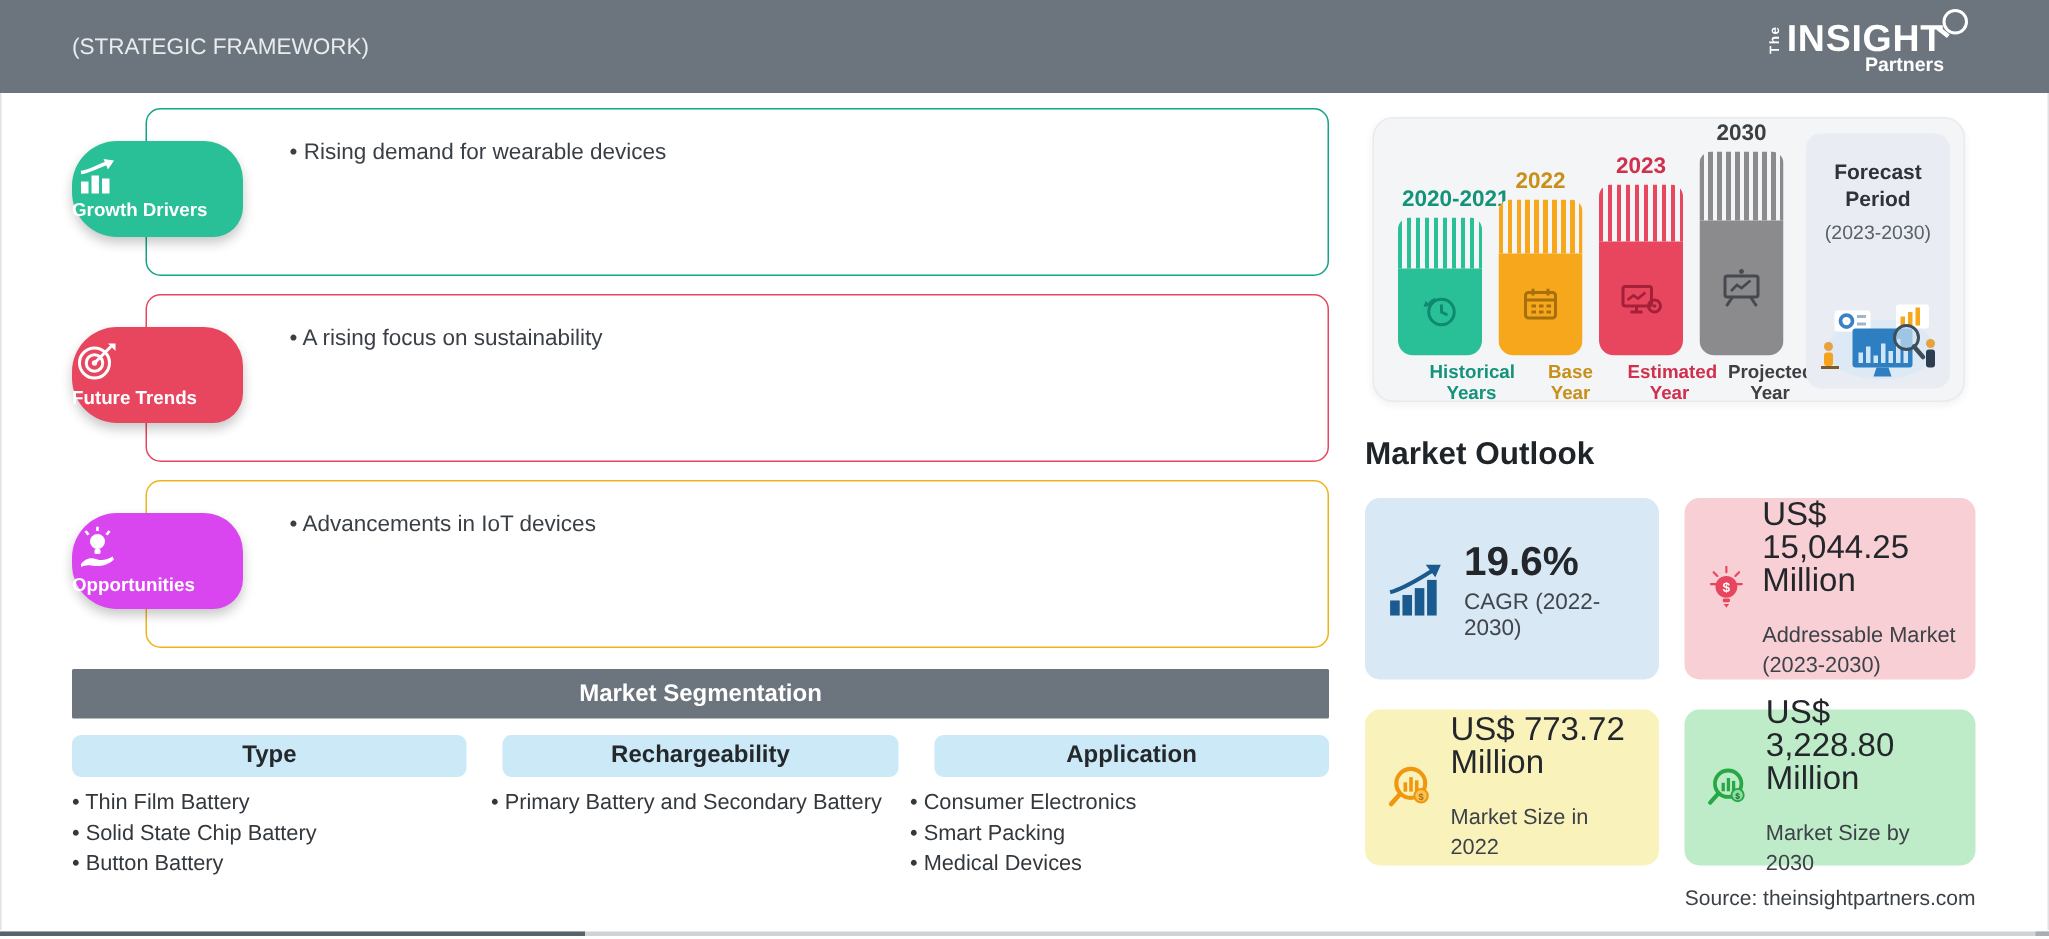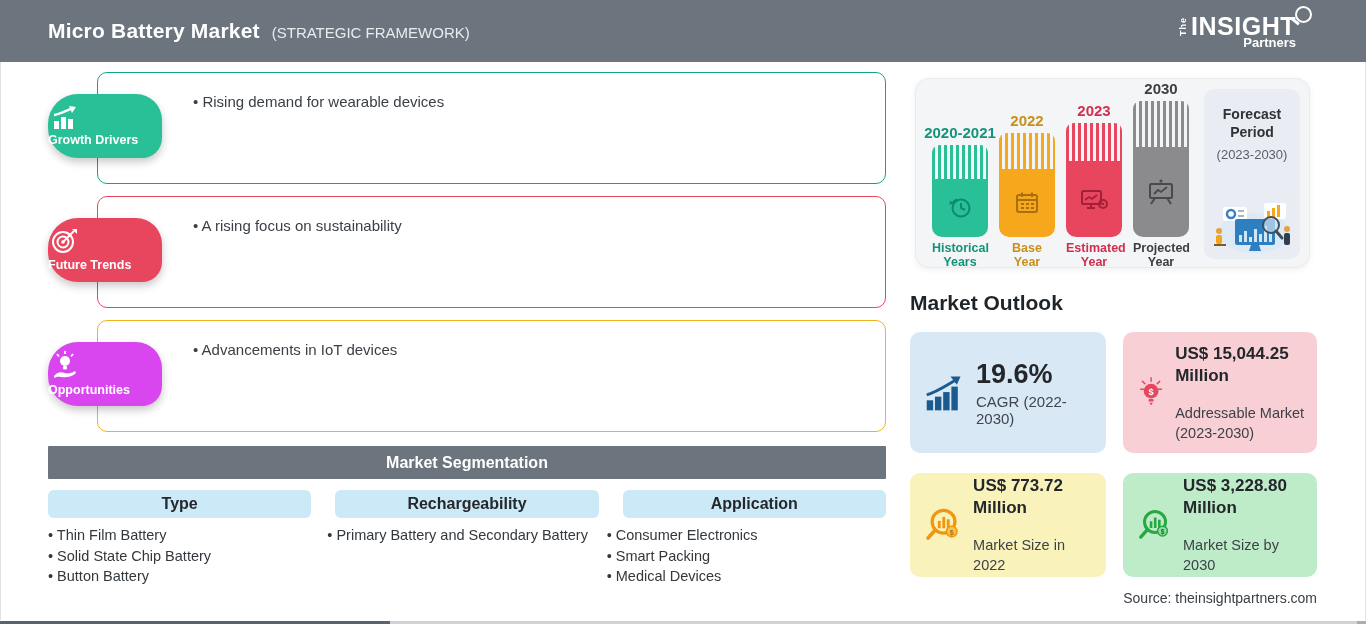--- a/index.html
+++ b/index.html
@@ -60,57 +60,56 @@
           align-items:flex-end; gap:11px; }
   .bar-col { width:56px; display:flex; flex-direction:column; align-items:center; justify-content:flex-end; }
   .year { font-size:15px; font-weight:bold; margin-bottom:4px; white-space:nowrap; }
   .bar { width:56px; border-radius:8px 8px 10px 10px; overflow:hidden; display:flex; flex-direction:column; }
   .stripes { width:100%; }
   .solid { flex:1; display:flex; align-items:center; justify-content:center; }
   .bar-hist  { height:92px; }  .bar-hist  .stripes { height:34px; background:repeating-linear-gradient(90deg,#29bf97 0 3px,#f4f5f7 3px 6px); } .bar-hist .solid { background:#29bf97; }
   .bar-base  { height:104px; } .bar-base  .stripes { height:36px; background:repeating-linear-gradient(90deg,#f6a71b 0 3px,#f4f5f7 3px 6px); } .bar-base .solid { background:#f6a71b; }
   .bar-est   { height:114px; } .bar-est   .stripes { height:38px; background:repeating-linear-gradient(90deg,#e8465f 0 3px,#f4f5f7 3px 6px); } .bar-est .solid { background:#e8465f; }
   .bar-proj  { height:136px; } .bar-proj  .stripes { height:46px; background:repeating-linear-gradient(90deg,#8b8b8d 0 3px,#f4f5f7 3px 6px); } .bar-proj .solid { background:#8b8b8d; }
-  .c-teal { color:#14937b; } .c-gold { color:#c8901a; } .c-crim { color:#d12f4e; } .c-dark { color:#3c4043; }
+  .c-teal { color:#14937b;margin-left:21px; } .c-gold { color:#c8901a; } .c-crim { color:#d12f4e; } .c-dark { color:#3c4043; }
   .bar-labels { position:absolute; left:16px; top:162px; width:276px; display:flex; gap:11px; }
   .bar-label { width:56px; text-align:center; font-size:12.5px; font-weight:bold; line-height:14px; }
   .forecast { position:absolute; left:288px; top:10px; width:96px; height:170px; background:#e9ecf2;
               border-radius:10px; text-align:center; padding-top:16px; }
   .fc-title { font-size:14px; font-weight:bold; color:#2e3338; line-height:18px; }
   .fc-range { font-size:13px; color:#5a6068; margin-top:6px; }
   .fc-illus { position:absolute; left:5px; bottom:6px; }
 
   
   .mo-title { position:absolute; left:910px; top:291px; font-size:21px; font-weight:bold; color:#1f2428; }
   .cards { position:absolute; left:910px; top:332px; width:407px; display:grid;
            grid-template-columns:196px 194px; grid-template-rows:121px 104px; gap:20px 17px; }
   .card { border-radius:10px; display:flex; align-items:center; padding:10px 12px 10px 14px; gap:10px; }
   .card.blue { background:#d8e8f5; } .card.pink { background:#f7cfd4; }
   .card.yellow { background:#f9f2bb; } .card.green { background:#bfecc8; }
   .big-val { font-size:27px; font-weight:bold; color:#23272b; line-height:30px; }
   .big-cap { font-size:15px; color:#40464c; margin-top:4px; }
-  .val { display:block; font-size:17px; font-weight:bold; color:#23272b; line-height:22px; }
+  .val { display:block; font-size:22px; font-weight:normal; color:#23272b; line-height:22px; }
   .cap { display:block; font-size:14.5px; color:#3c4248; line-height:20px; margin-top:16px; }
   .source { position:absolute; right:49px; top:590px; font-size:14px; color:#3b4046; }
 
   
   .edge-l { position:absolute; left:0; top:62px; bottom:6px; width:1px; background:#dfe1e3; }
   .edge-r { position:absolute; right:0; top:62px; bottom:6px; width:1px; background:#dfe1e3; }
   .scroll-track { position:absolute; left:0; bottom:2px; width:1366px; height:3px; background:#d0d3d6; }
   .scroll-thumb { position:absolute; left:0; bottom:2px; width:390px; height:3px; background:#59636d; }
   .scroll-corner { position:absolute; right:0; bottom:2px; width:9px; height:3px; background:#a8aeb4; }
 </style>
 </head>
 <body>
 
 <div class="page">
 
   <div class="header">
     <div class="title-wrap">
-      <span class="title">Micro Battery Market</span>
       <span class="subtitle">(STRATEGIC FRAMEWORK)</span>
     </div>
     <div class="logo">
       <span class="logo-the">The</span>
       <span class="logo-col">
         <span class="logo-insight">INSIGHT</span>
         <span class="logo-partners">Partners</span>
       </span>
       <span class="logo-lens"></span>
     </div>

